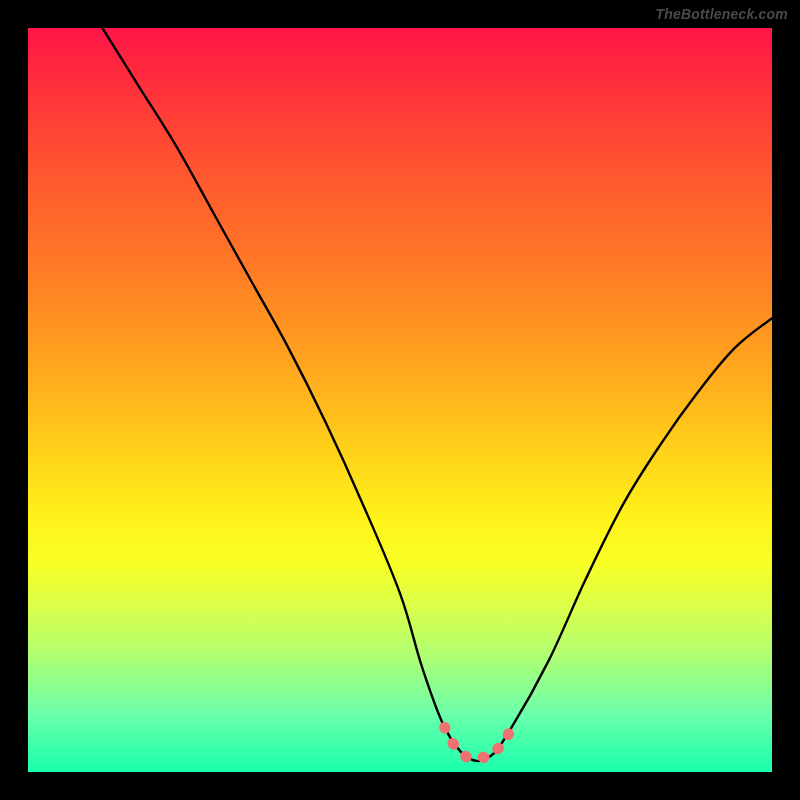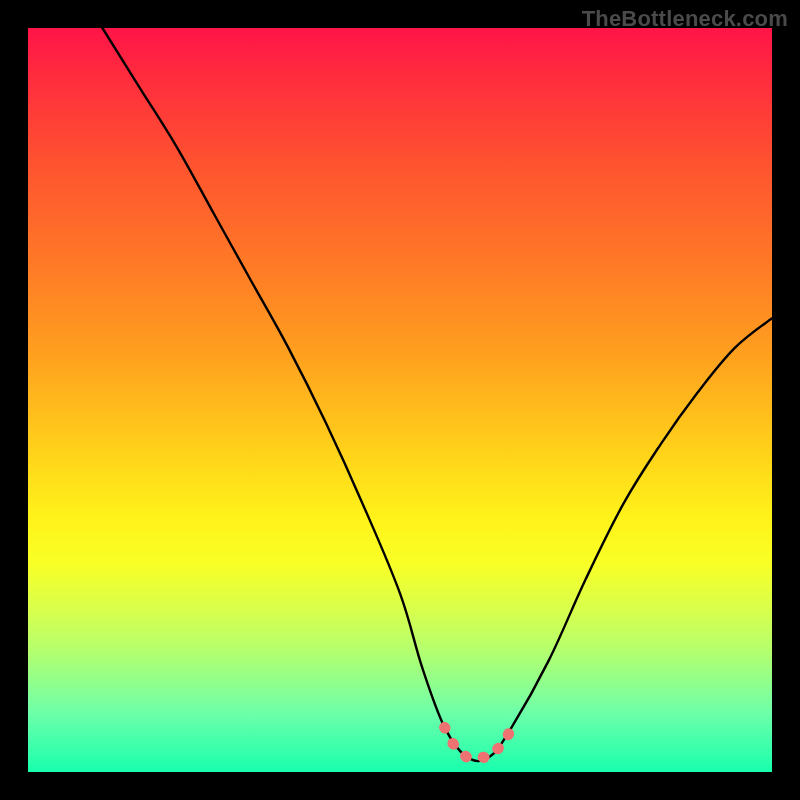--- a/index.html
+++ b/index.html
@@ -36,26 +36,27 @@
       #d9ff4b 78%,
       #b2ff70 84%,
       #6effa9 92%,
       #18ffad 100%
     );
   }
   .watermark {
     position: absolute;
     top: 6px;
     right: 12px;
-    font-size: 22px;
+    font-size: 14px;
     font-weight: 600;
     color: #575757;
     opacity: 0.85;
     letter-spacing: 0.2px;
     user-select: none;
+    font-style: italic;
   }
   svg.curve {
     position: absolute;
     left: 0;
     top: 0;
     width: 744px;
     height: 744px;
     overflow: visible;
   }
 </style>

